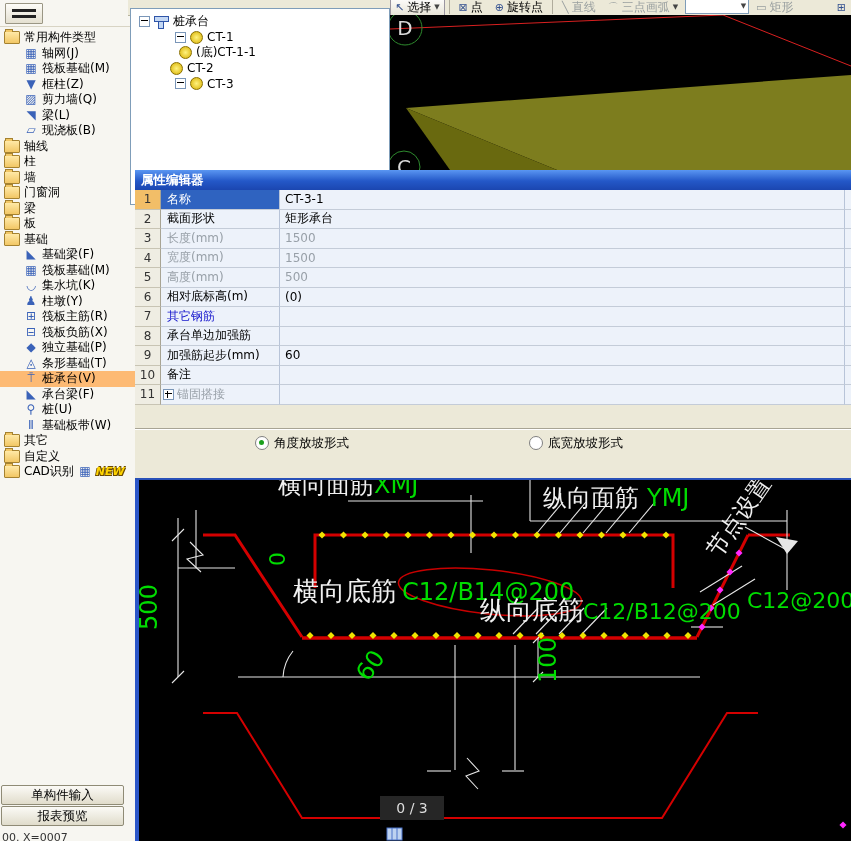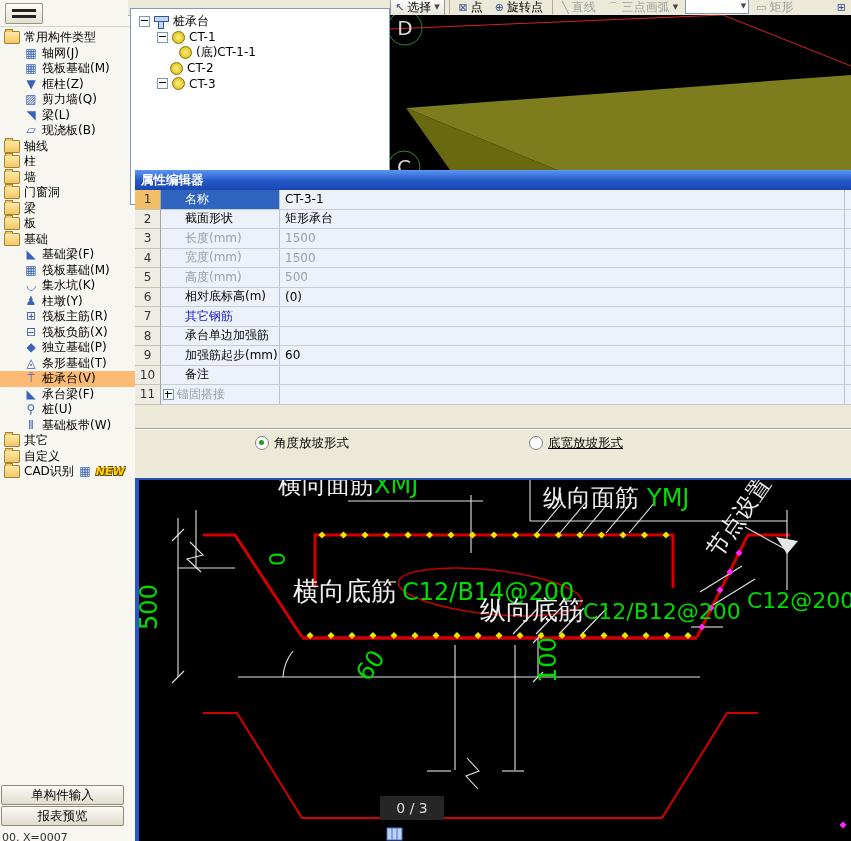--- a/index.html
+++ b/index.html
@@ -32,21 +32,21 @@
   .side-bottom{position:absolute;left:0;bottom:14px;width:127px;}
   .side-bottom button{display:block;width:123px;margin:1px 1px;height:20px;font-size:12.5px;
             background:linear-gradient(#FBFAF6,#E0DCCB);border:1px solid #8F8B76;border-radius:2px;
             font-family:inherit;}
   .status-frag{position:absolute;left:2px;bottom:0;height:10px;overflow:hidden;font-size:11px;color:#333;}
   
   .topstrip{position:absolute;left:128px;top:0;width:723px;height:15px;background:#ECE9D8;border-bottom:1px solid #B8B49E;}
   .ctree{position:absolute;left:130px;top:8px;width:260px;height:197px;background:#fff;
          border:1px solid #7F9DB9;box-sizing:border-box;padding-top:5px;overflow:hidden;}
   .crow{height:15.5px;display:flex;align-items:center;gap:4px;white-space:nowrap;font-size:12px;}
-  .ind1{padding-left:26px;} .ind2{padding-left:48px;} .ind0{padding-left:8px;}
+  .ind1{padding-left:44px;} .ind2{padding-left:48px;} .ind0{padding-left:8px;}
   .exp{width:9px;height:9px;border:1px solid #7A96B8;background:#fff;position:relative;flex:0 0 auto;}
   .exp::before{content:"";position:absolute;left:1px;right:1px;top:3px;height:1px;background:#000;}
   .exp.plus::after{content:"";position:absolute;top:1px;bottom:1px;left:3px;width:1px;background:#000;}
   .gear{width:11px;height:11px;border-radius:50%;background:radial-gradient(#FFF27E,#D8B000);
         border:1px solid #8A7000;flex:0 0 auto;}
   .capicon{width:15px;height:13px;position:relative;flex:0 0 auto;}
   .capicon::before{content:"";position:absolute;left:0;top:1px;width:13px;height:4px;background:#C4D8F4;border:1px solid #2F55A8;}
   .capicon::after{content:"";position:absolute;left:4px;top:6px;width:4px;height:6px;background:#C4D8F4;border:1px solid #2F55A8;}
   .sel{background:#316AC5;color:#fff;padding:0 3px;}
   
@@ -65,41 +65,41 @@
   
   .propwin{position:absolute;left:135px;top:170px;width:716px;height:310px;background:#ECE9D8;
            border-bottom:2px solid #2850B8;box-sizing:border-box;}
   .ptitle{height:20px;background:linear-gradient(180deg,#5A96F2,#2458C8 55%,#1B46B0);color:#fff;
           font-weight:bold;font-size:12.5px;line-height:20px;padding-left:6px;}
   .phead,.prow{display:flex;}
   .phead{height:22px;}
   .pnum{width:26px;box-sizing:border-box;flex:0 0 auto;text-align:center;background:#EFEDE3;
         border-right:1px solid #A8A494;border-bottom:1px solid #C8C4B4;color:#333;
         display:flex;align-items:center;justify-content:center;gap:2px;}
-  .pname{width:119px;box-sizing:border-box;flex:0 0 auto;padding-left:24px;
+  .pname{width:119px;box-sizing:border-box;flex:0 0 auto;padding-left:6px;
          border-right:1px solid #B8C4D8;border-bottom:1px solid #C4CCD8;background:#EDF2FA;
          display:flex;align-items:center;}
   .pval{flex:1;box-sizing:border-box;padding-left:5px;border-bottom:1px solid #C4CCD8;background:#EDF2FA;
         display:flex;align-items:center;border-right:1px solid #B8C4D8;}
   .pextra{width:6px;flex:0 0 auto;overflow:hidden;box-sizing:border-box;}
   .phead .pnum{background:linear-gradient(#FAD998,#EFBC66);border-color:#C89850;}
   .phead .pname,.phead .pval,.phead .pextra{background:linear-gradient(#FAD998,#EFBC66);
         color:#7B2500;font-weight:bold;justify-content:center;padding-left:0;border-color:#C89850;}
   .phead .pextra{color:#7B2500;font-weight:bold;}
   .prow{height:19.5px;}
   .prow .pextra{background:#EDF2FA;border-bottom:1px solid #C4CCD8;}
   .rsel .pname{background:#2F63C0;color:#fff;}
   .rsel .pnum{background:#F2BE68;}
   .dimtxt{color:#98A0A8;}
   .linktxt{color:#1414CC;}
   .pfill{height:23.5px;}
   .pradio{height:28px;border-top:1px solid #A8A494;box-shadow:0 1px 0 #fff inset;
           display:flex;align-items:center;font-size:12.5px;}
   .radio{display:flex;align-items:center;}
-  .radio.r1{margin-left:120px;} .radio.r2{margin-left:180px;text-decoration:underline;}
+  .radio.r1{margin-left:120px;} .radio.r2{margin-left:180px;}
   .rb{width:12px;height:12px;border:1px solid #808080;border-radius:50%;background:#fff;
       display:inline-block;position:relative;margin-right:5px;flex:0 0 auto;}
   .rb.checked::after{content:"";position:absolute;left:3px;top:3px;width:5px;height:5px;border-radius:50%;background:#1CA01C;}
   
   .cad{position:absolute;left:135px;top:480px;}
   .ct{font-family:"DejaVu Sans","Liberation Sans",sans-serif;}
   .w{fill:#F0F0F0;} .g{fill:#00DC00;}
   .fs26{font-size:26px;} .fs24{font-size:24px;} .fs23{font-size:23px;} .fs22{font-size:22px;}
 </style>
 </head>

